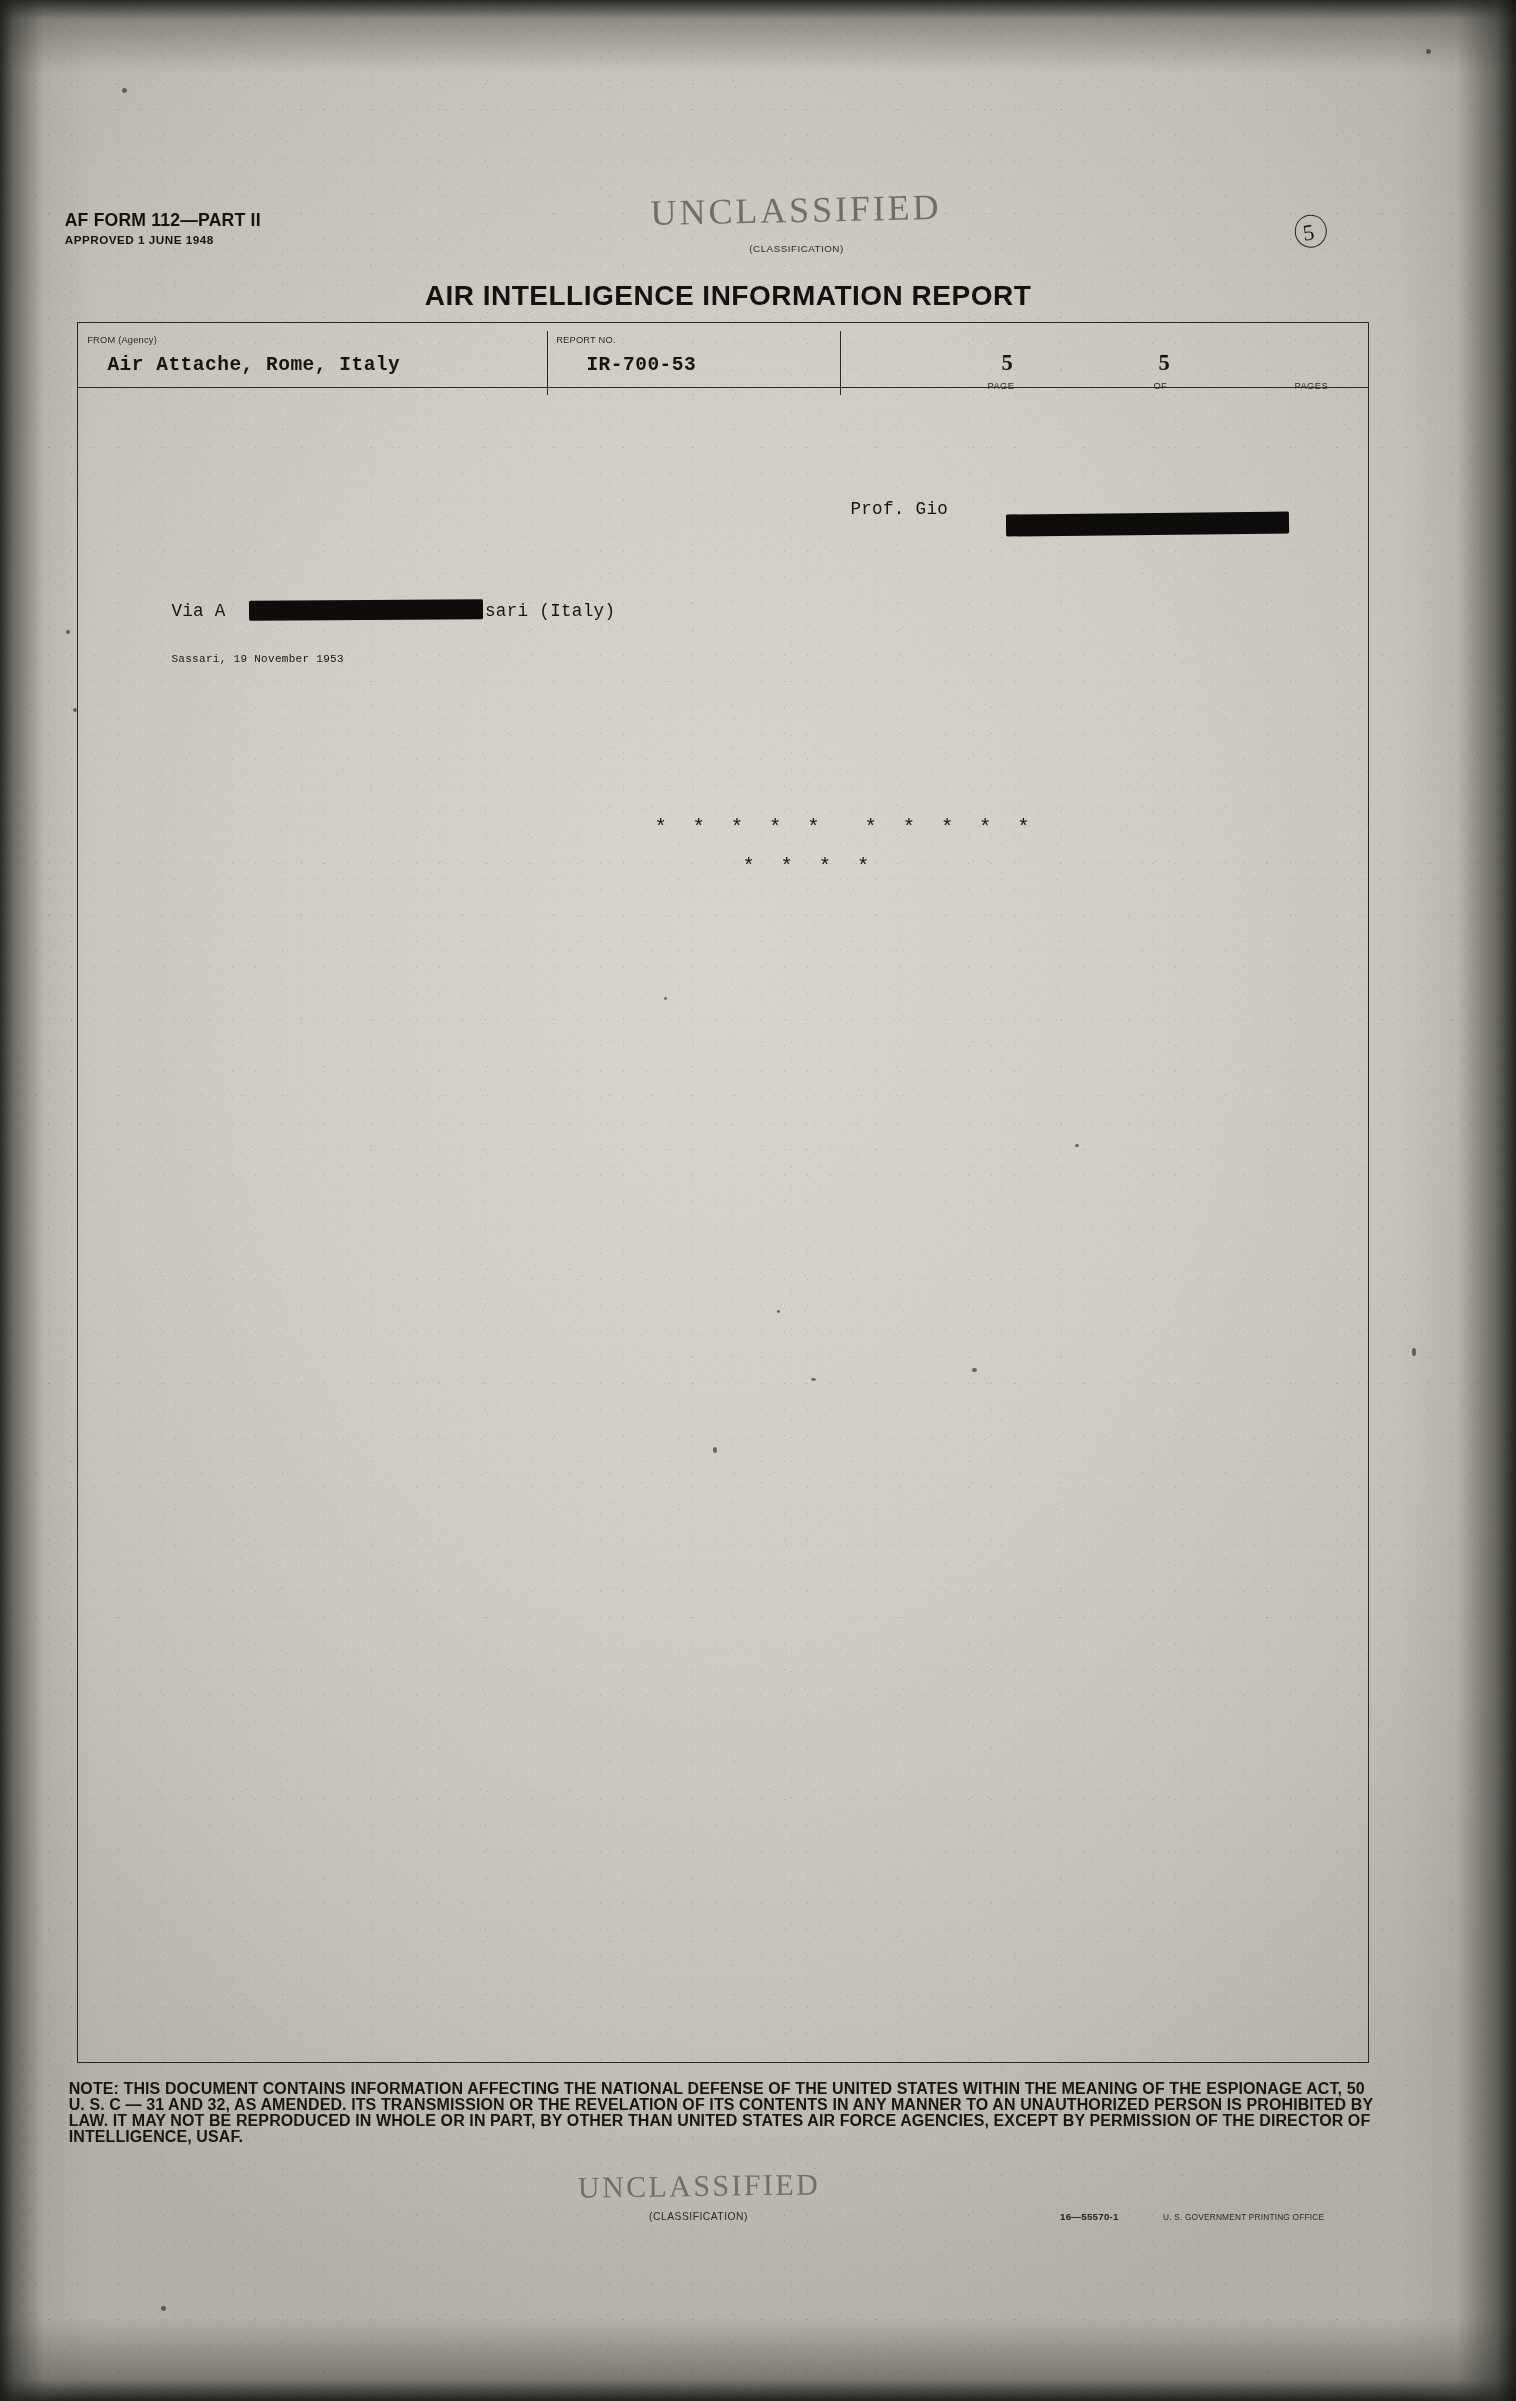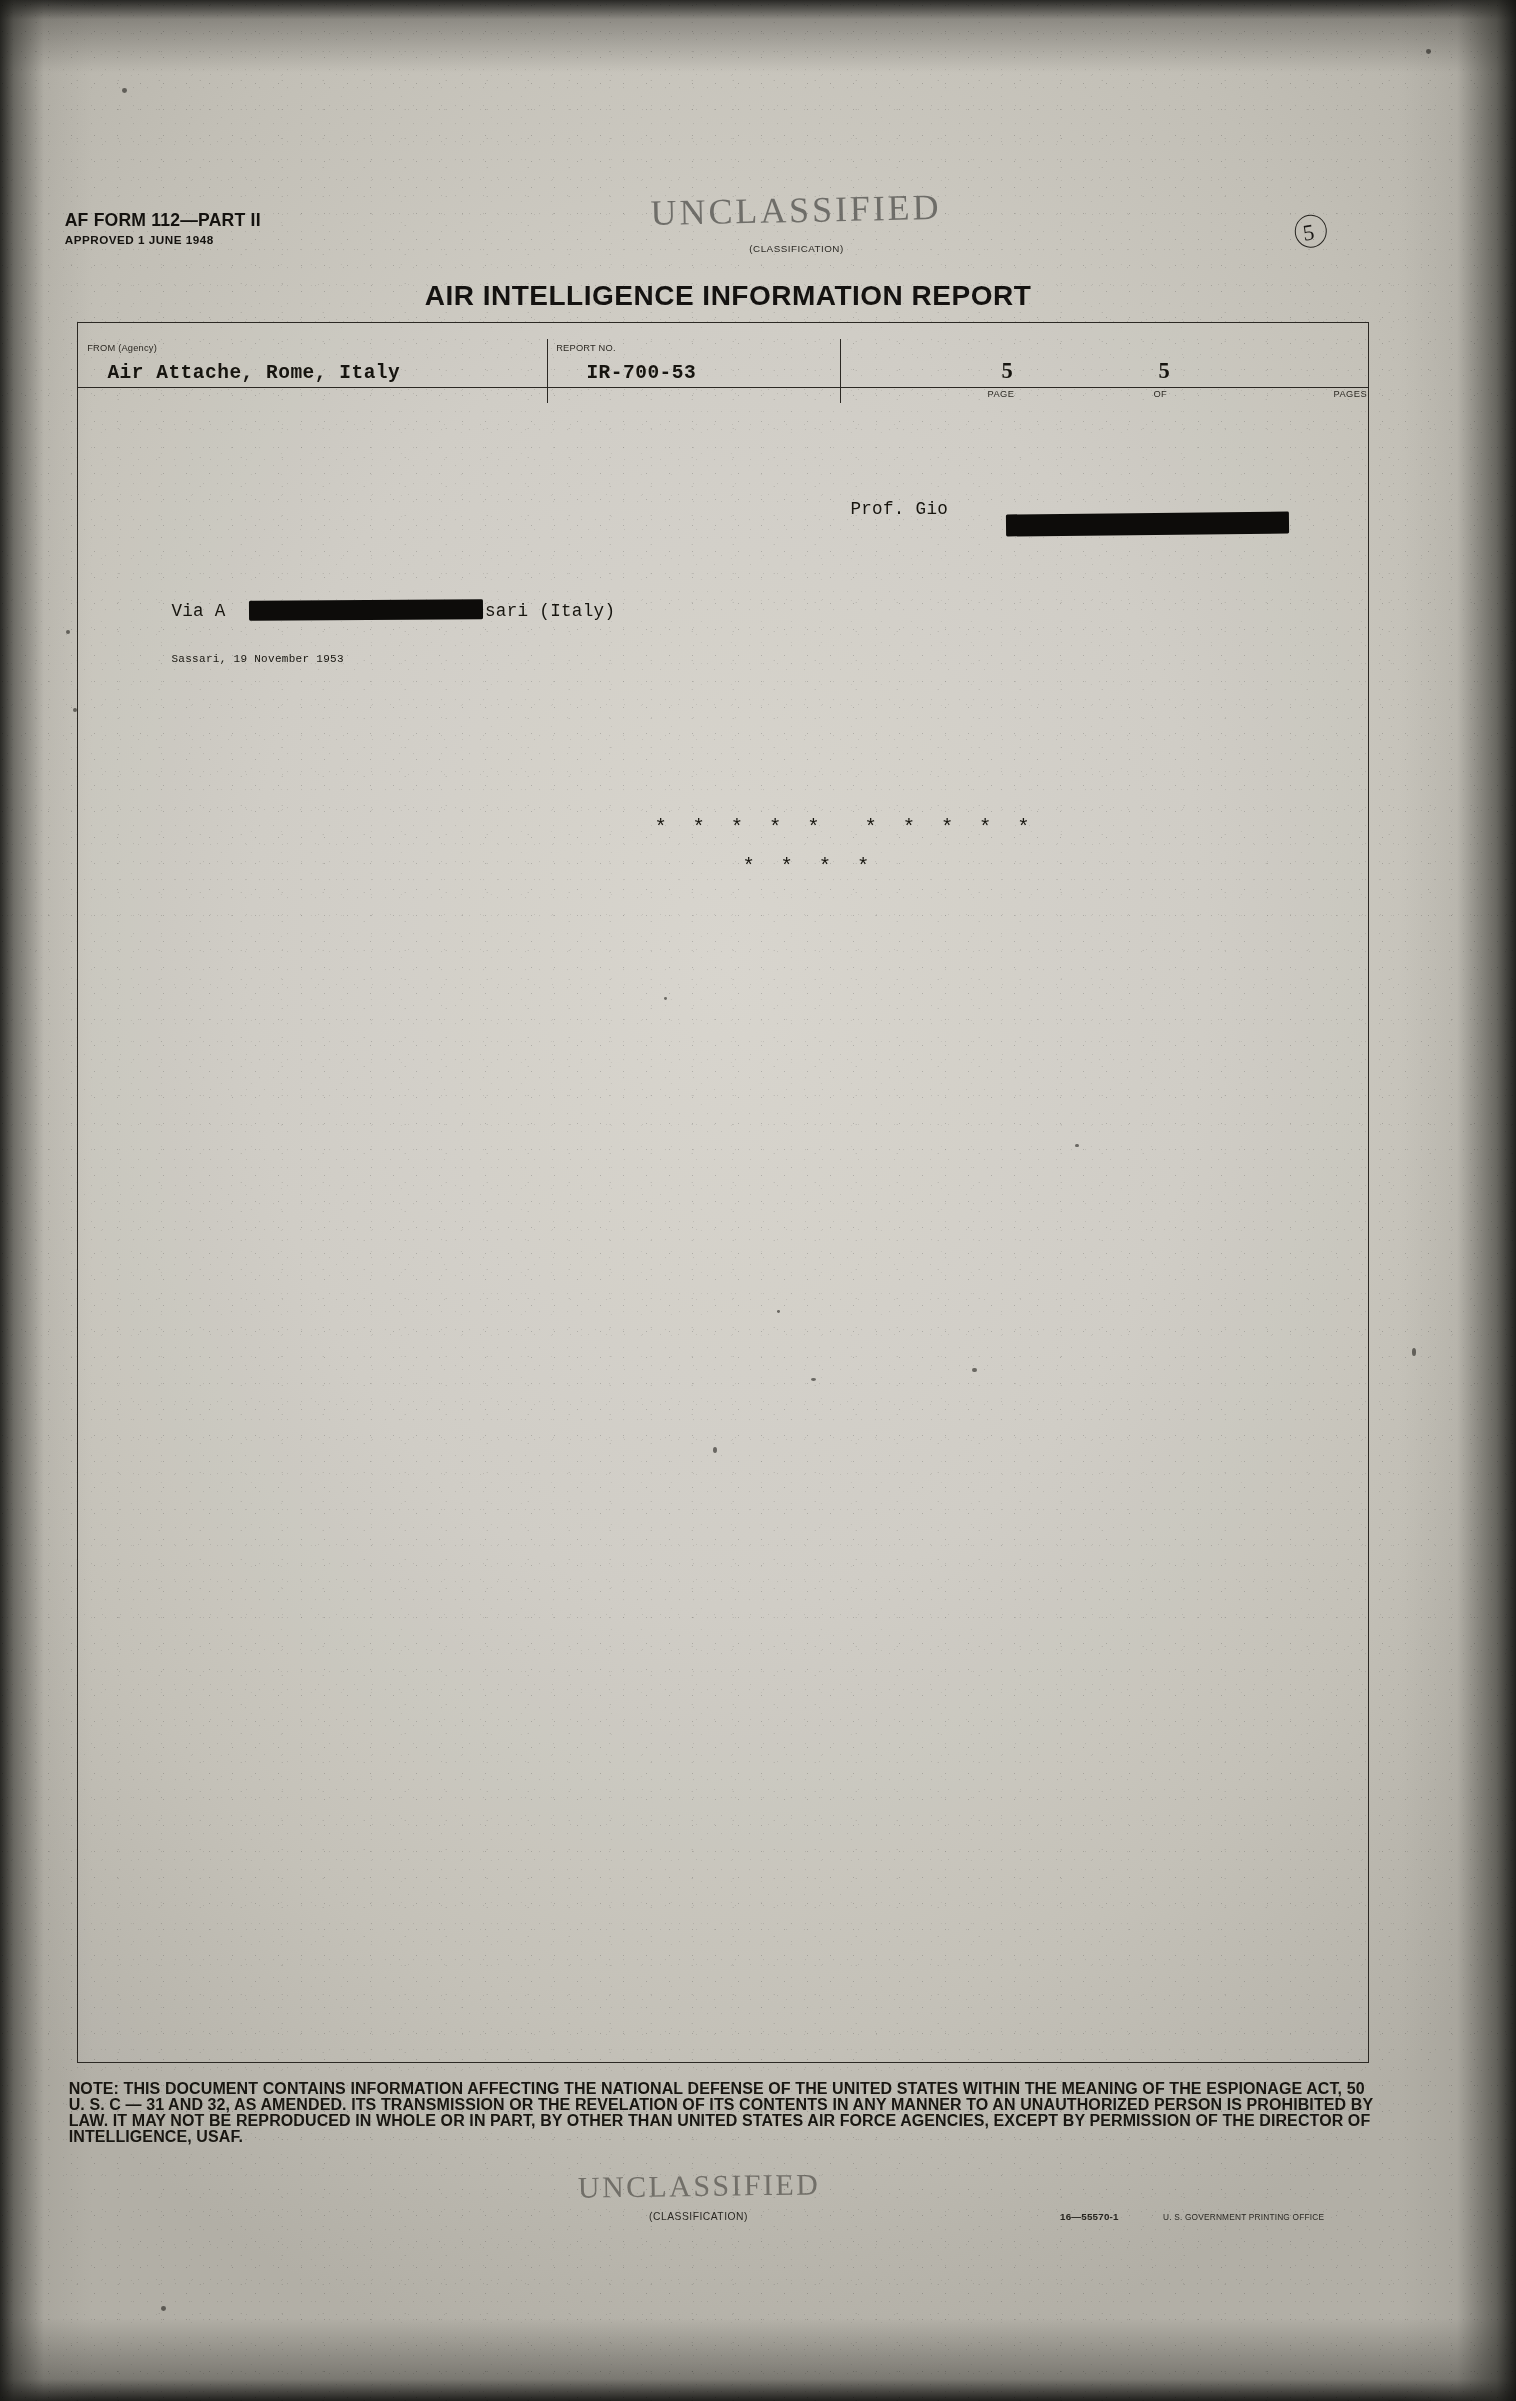--- a/index.html
+++ b/index.html
@@ -135,21 +135,21 @@
   }
   .hdr-row {
     position: absolute;
     left: 0; top: 0;
     width: 100%;
     height: 64px;
     border-bottom: 1.5px solid #2b2823;
   }
   .cell {
     position: absolute;
-    top: 16px;
+    top: 8px;
     height: 64px;
   }
   .cell.divider { border-right: 1.5px solid #2b2823; }
   .cell-label {
     position: absolute;
     left: 8.8px;
     top: 3.9px;
     font-size: 9.3px;
     letter-spacing: 0.2px;
     color: #2b2822;
@@ -337,21 +337,21 @@
           <div class="cell-value" style="left:39px;">IR-700-53</div>
         </div>
 
         <div class="cell" style="left:762px; width:526px;">
           <div class="pg-num" style="left:161px;">5</div>
           <div class="pg-sub" style="left:147px;">PAGE</div>
 
           <div class="pg-num" style="left:318px;">5</div>
           <div class="pg-sub" style="left:313px;">OF</div>
 
-          <div class="pg-sub" style="left:454px;margin-left:39px;">PAGES</div>
+          <div class="pg-sub" style="left:454px;">PAGES</div>
         </div>
       </div>
 
 
       <div class="body-text sig-line">Prof. Gio</div>
       <div class="redact" id="redact-sig"></div>
 
       <div class="body-text addr-line"><span>Via A</span><span style="display:inline-block;width:205px;"></span><span>- Sassari (Italy)</span></div>
       <div class="redact" id="redact-addr"></div>
 

